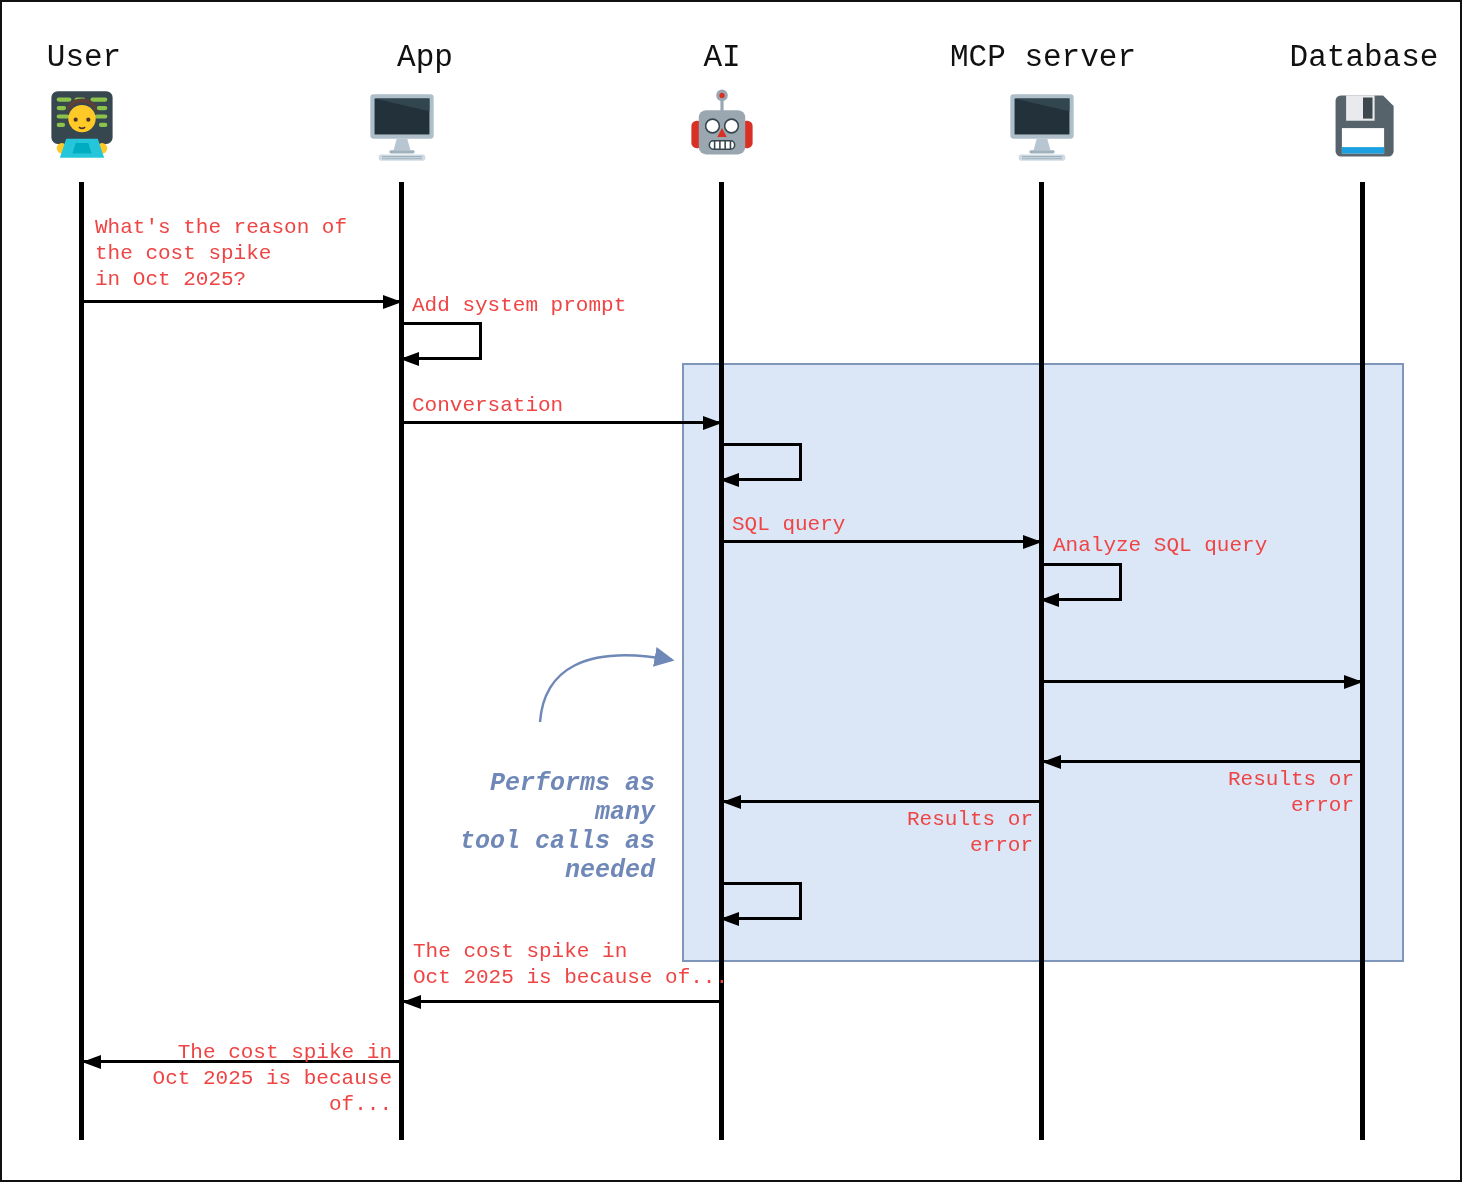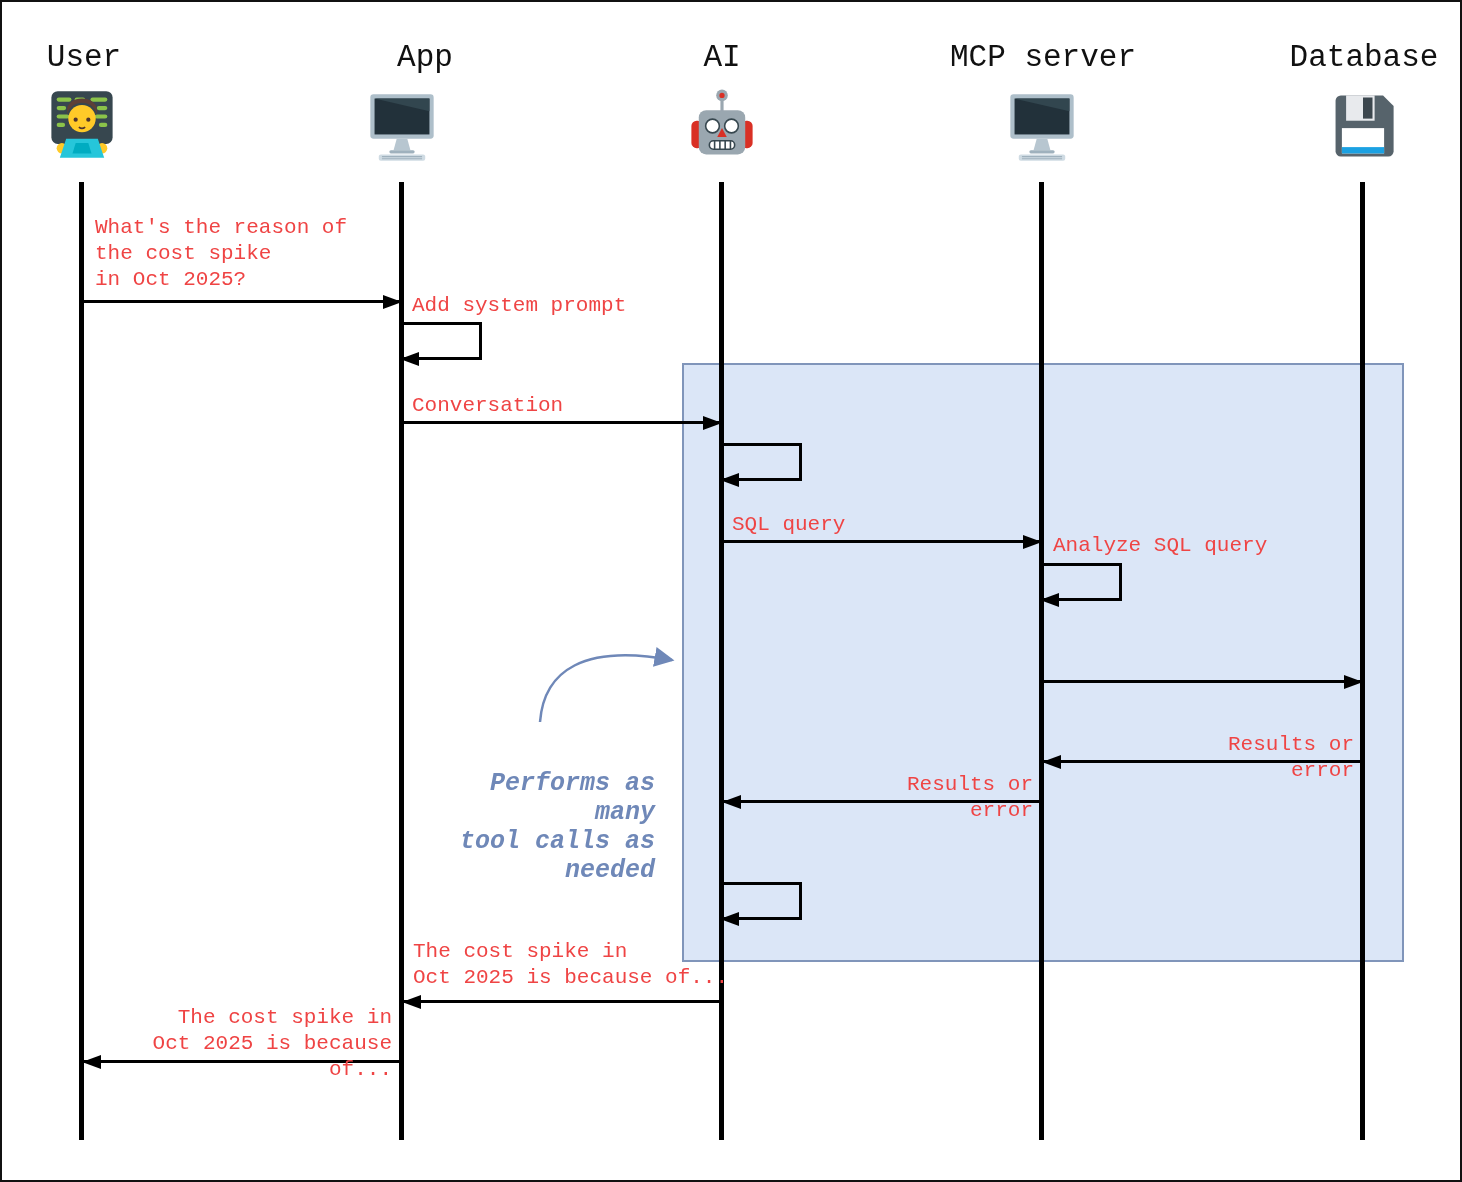--- a/index.html
+++ b/index.html
@@ -40,21 +40,21 @@
     border:3px solid #000000;border-left:none;box-sizing:border-box;
   }
   .selfloop::after{
     content:'';position:absolute;left:-2px;bottom:-9px;width:0;height:0;
     border-right:19px solid #000000;border-top:7px solid transparent;border-bottom:7px solid transparent;
   }
   .mlabel{
     position:absolute;font-size:21px;line-height:26px;color:#ef4444;
     white-space:pre-line;
   }
-  .mlabel.ra{text-align:right;}
+  .mlabel.ra{text-align:right;margin-top:35px;}
   .note{
     position:absolute;left:433px;top:727px;width:220px;
     text-align:right;font-size:25px;line-height:29px;
     font-weight:bold;font-style:italic;color:#6f88b8;
     white-space:pre-line;
     margin-top:40px;
   }
   .note-arrow{position:absolute;left:520px;top:640px;}
 </style>
 </head>

